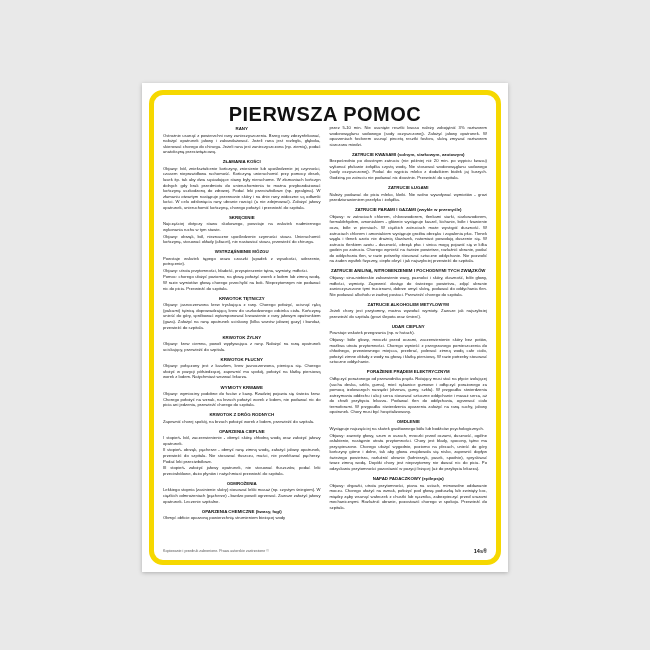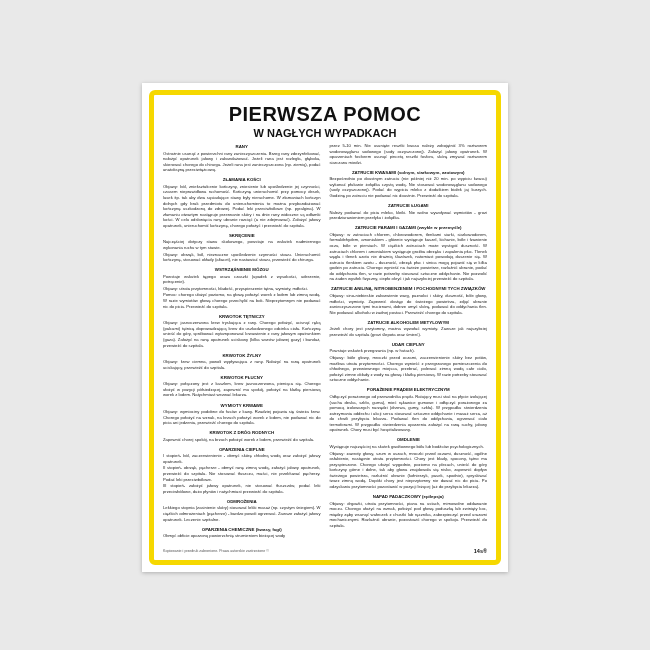--- a/index.html
+++ b/index.html
@@ -11,21 +11,21 @@
   }
   .page{
     position:absolute;left:142px;top:83px;
     width:366px;height:489px;
     background:#ffffff;
     box-shadow:0 1px 4px rgba(0,0,0,0.25);
   }
   .yellow-frame{
     position:absolute;left:7px;top:7px;right:7px;bottom:7px;
     border:5px solid #f6d800;
-    border-radius:6px;
+    border-radius:14px;
     background:#ffffff;
     box-sizing:border-box;
     overflow:hidden;
   }
   .inner{
     position:absolute;left:9px;top:3px;right:9px;bottom:3px;
     display:flex;flex-direction:column;
   }
   .title{
     text-align:center;
@@ -74,21 +74,20 @@
     font-size:5.5px;font-weight:bold;color:#111;
   }
 </style>
 </head>
 <body>
 
 <div class="page">
   <div class="yellow-frame">
     <div class="inner">
       <div class="title">PIERWSZA POMOC</div>
-      <div class="subtitle">W NAGŁYCH WYPADKACH</div>
       <div class="columns">
         <div class="col" id="col-left">
   <div>
     <div class="sec-heading">RANY</div>
     <div>
                 <p class="para">Ostrożnie usunąć z powierzchni rany zanieczyszczenia. Brzeg rany zdezynfekować, nałożyć opatrunek jałowy i zabandażować. Jeżeli rana jest rozległa, głęboka, skierować chorego do chirurga. Jeżeli rana jest zanieczyszczona (np. ziemią), podać anatoksynę przeciwtężcową.</p>
               </div>
   </div>
 
   <div>

